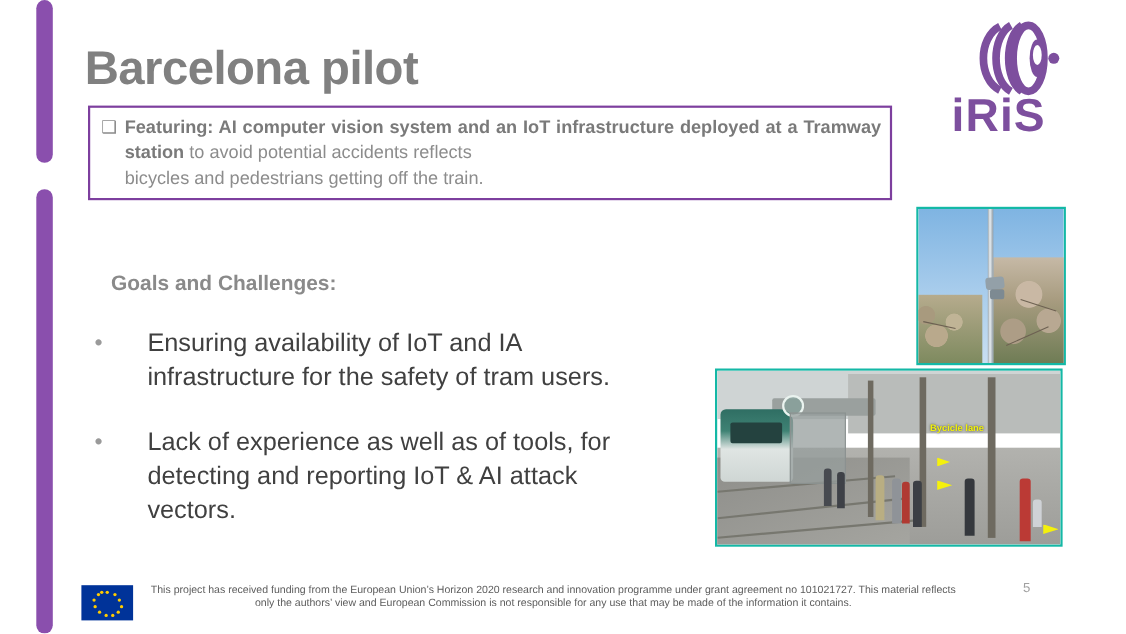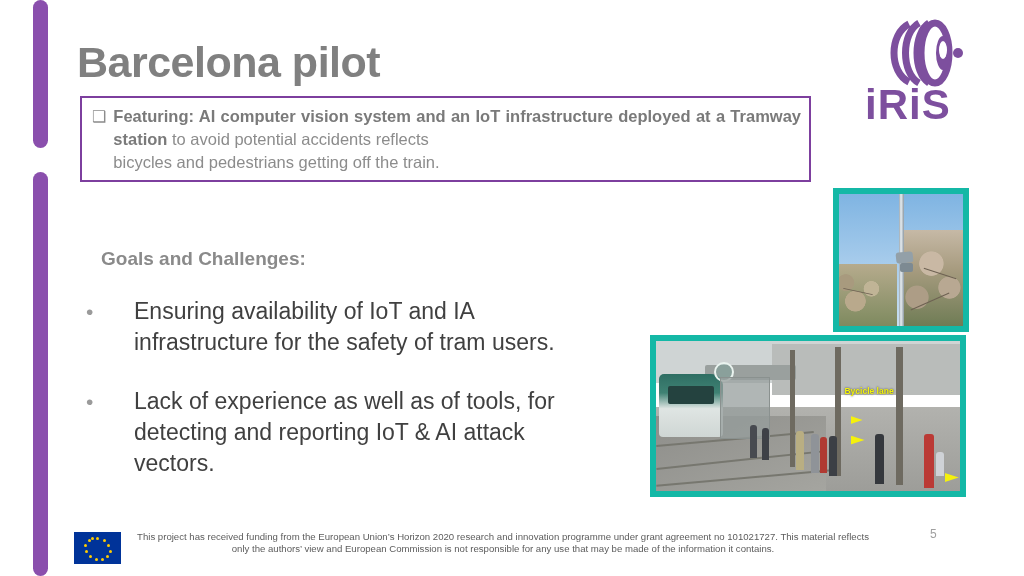--- a/index.html
+++ b/index.html
@@ -53,21 +53,21 @@
   .bullet{display:flex;align-items:flex-start;margin-bottom:28px;}
   .bullet-dot{
     flex:0 0 auto;width:33px;font-size:21px;color:#9a9a9a;
     line-height:31px;text-align:left;
   }
   .bullet-text{
     font-size:23px;line-height:31px;color:#404040;margin-left:15px;
   }
 
   
-  .photo{position:absolute;border:6px solid #14b8a6;box-sizing:border-box;overflow:hidden;text-align:center;}
+  .photo{position:absolute;border:2px solid #14b8a6;box-sizing:border-box;overflow:hidden;text-align:center;}
   .photo-pole{left:833px;top:188px;width:136px;height:144px;}
   .photo-tram{left:650px;top:335px;width:316px;height:162px;}
 
   
   .sky{position:absolute;inset:0;background:linear-gradient(to bottom,#7fb4e2 0%,#a9cdec 55%,#c9dff1 100%);}
   .pole{position:absolute;left:48%;top:0;width:5px;height:100%;
         background:linear-gradient(to right,#9aa6ae,#e8eef2 40%,#8d99a2);}
   .pole-cam{position:absolute;left:46%;top:44%;width:17px;height:11px;
         background:#93a0a8;border-radius:3px;transform:rotate(-6deg);}
   .pole-cam2{position:absolute;left:49%;top:52%;width:13px;height:9px;

